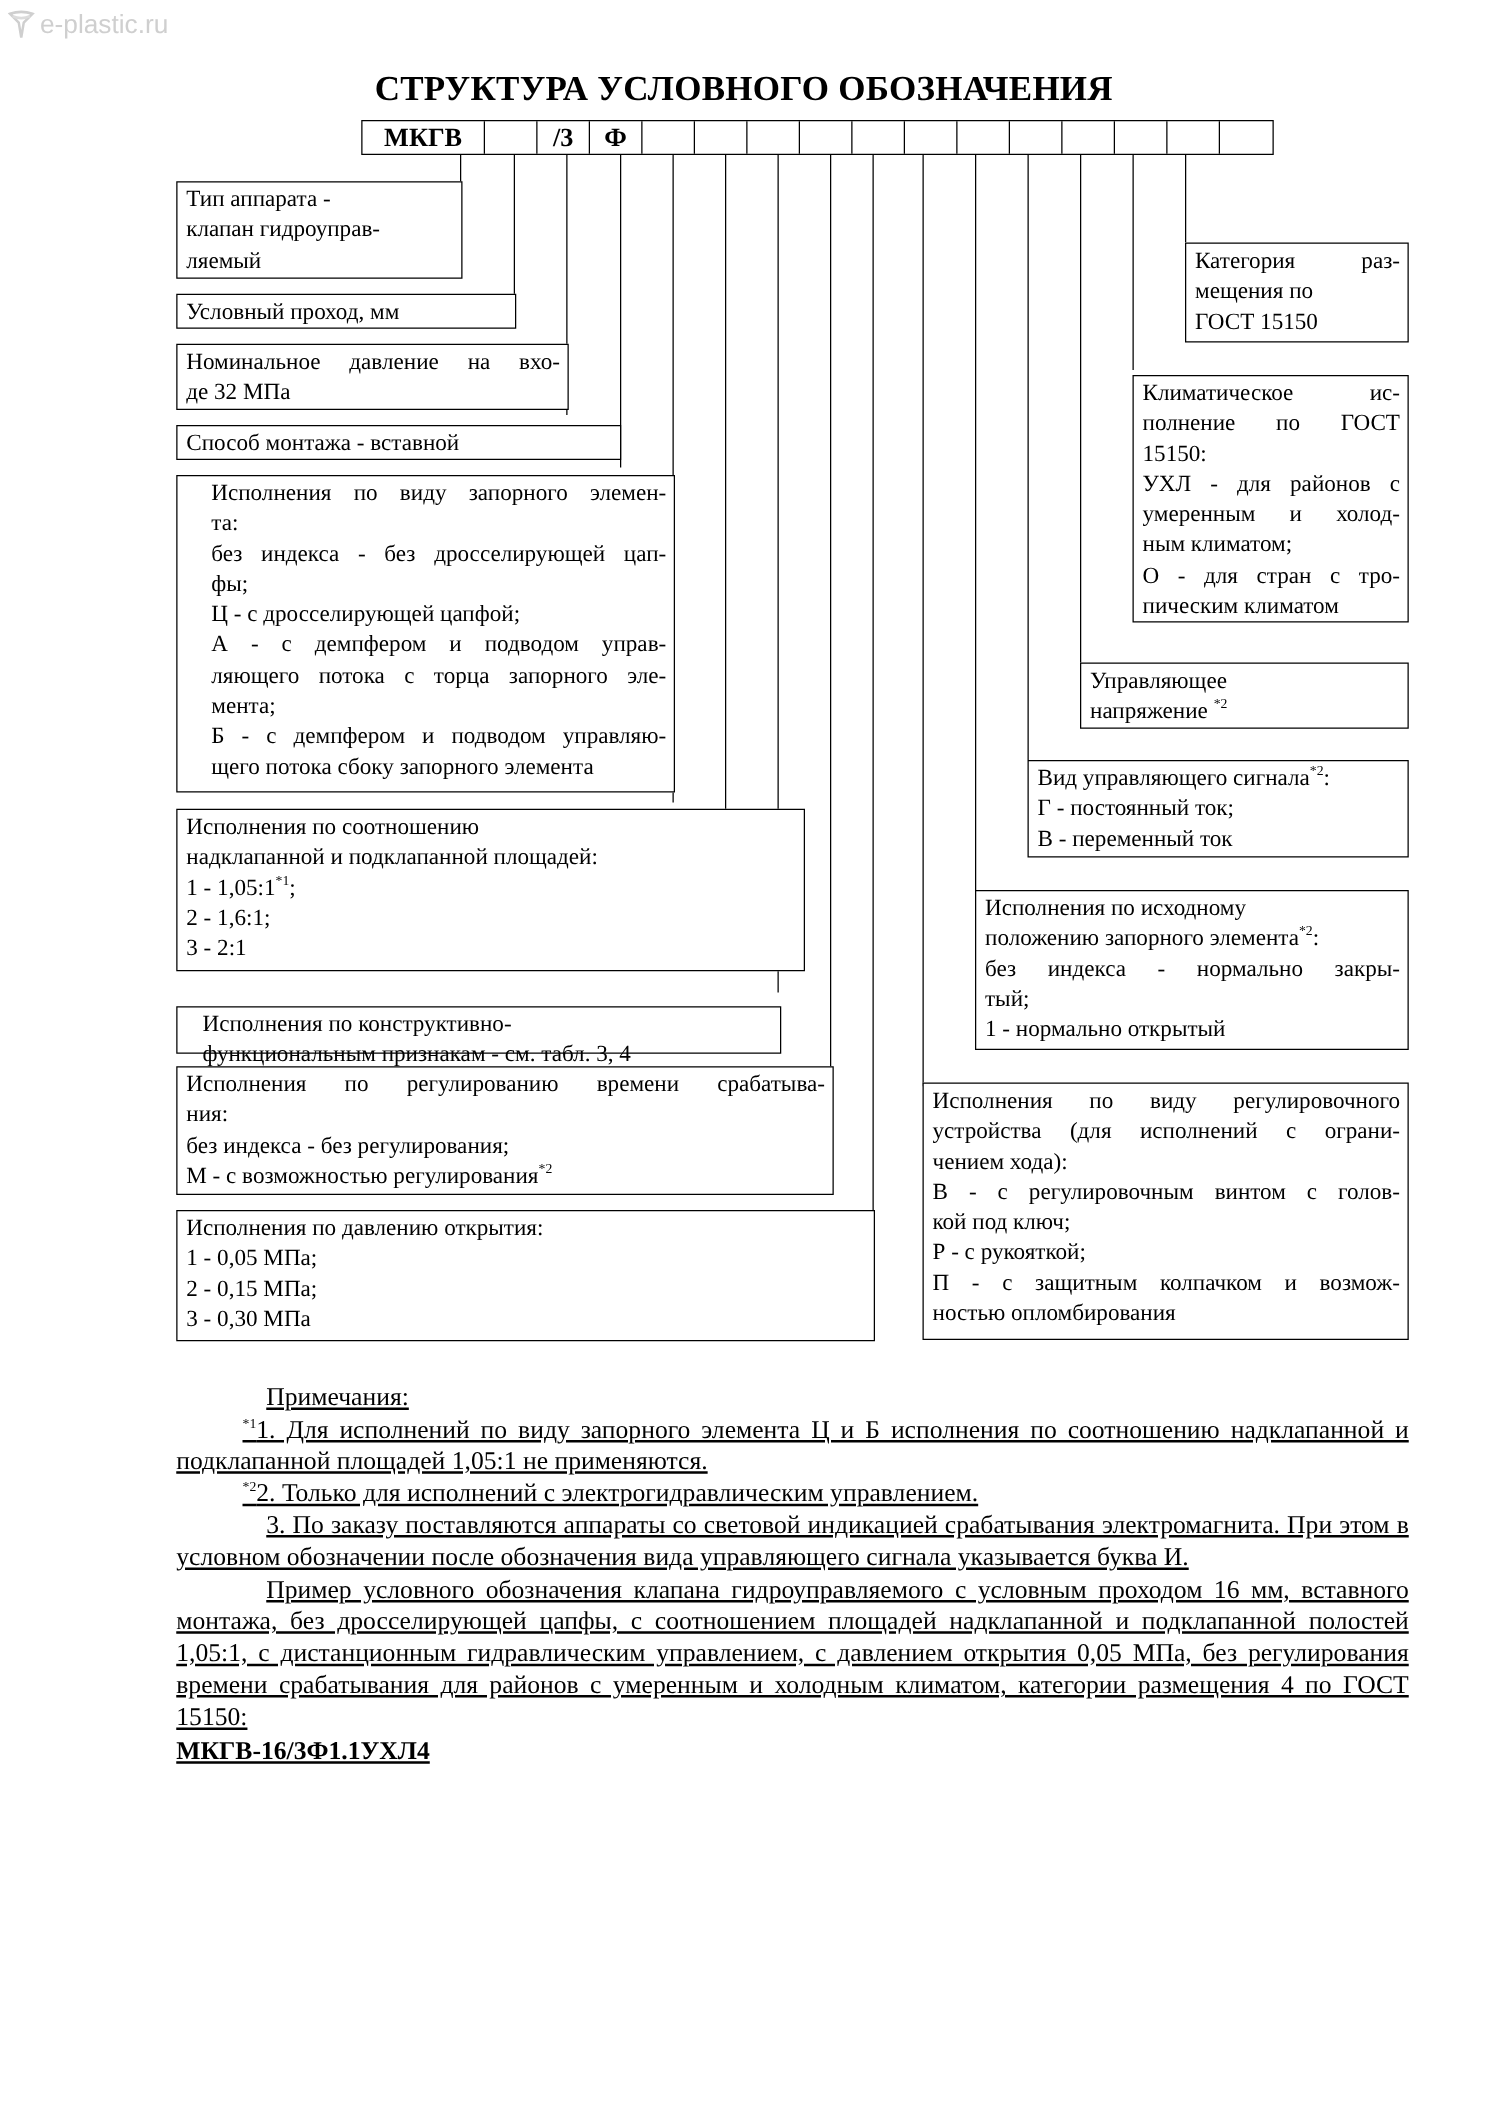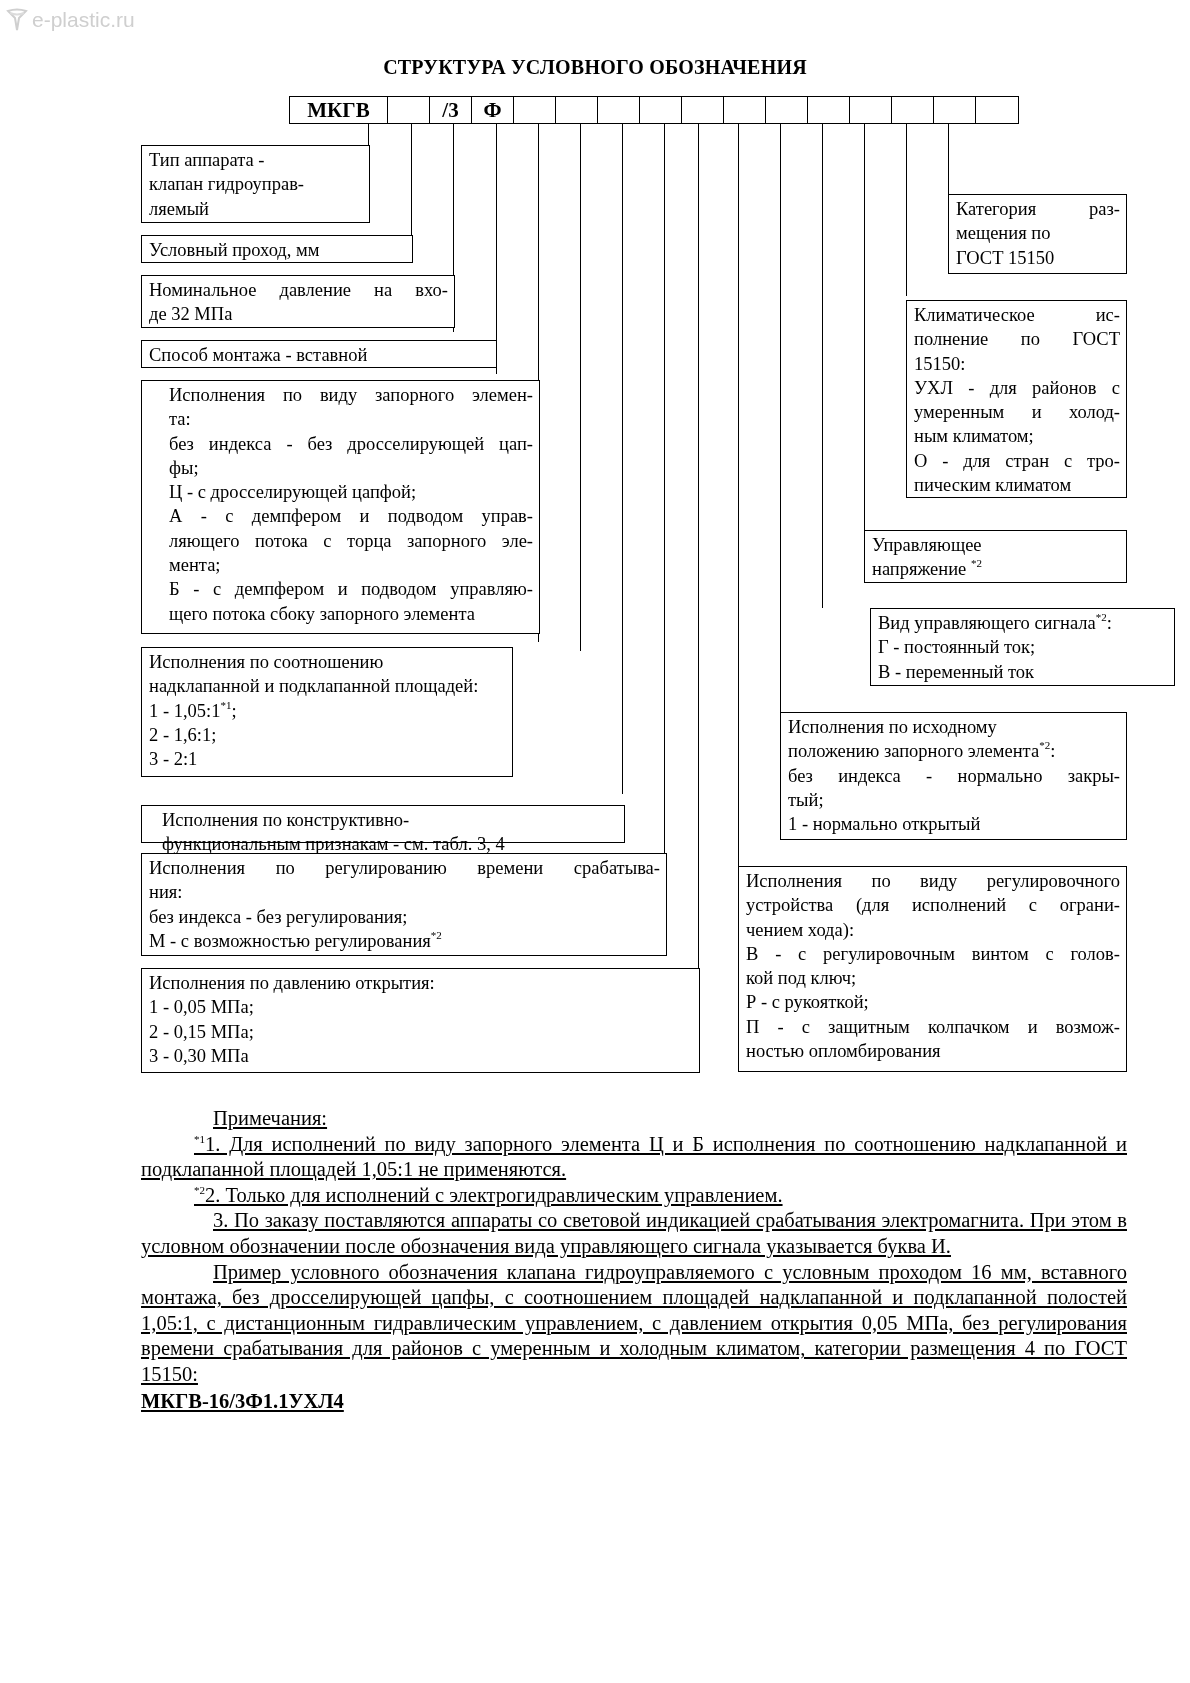--- a/index.html
+++ b/index.html
@@ -7,21 +7,21 @@
     width: 1190px; height: 1683px; position: relative; overflow: hidden;
     font-family: "Liberation Serif", "DejaVu Serif", serif; color: #000;
   }
   .watermark {
     position: absolute; left: 6px; top: 8px; display: flex; align-items: center;
     color: #cfcfcf; font-family: "Liberation Sans", "DejaVu Sans", sans-serif; font-size: 21px;
   }
   .watermark svg { margin-right: 4px; }
   .title {
     position: absolute; left: 0; width: 1190px; top: 56px; text-align: center;
-    font-weight: bold; font-size: 20px; letter-spacing: 0.2px;
+    font-weight: bold; font-size: 28px; letter-spacing: 0.2px;
   }
   .code-row {
     position: absolute; left: 289px; top: 96px; height: 28px; display: flex;
     border: 1.5px solid #000; box-sizing: border-box;
   }
   .code-cell {
     height: 100%; border-right: 1.5px solid #000; box-sizing: border-box;
     display: flex; align-items: center; justify-content: center;
     font-weight: bold; font-size: 21px; line-height: 1;
   }
@@ -117,21 +117,21 @@
   <span class="ln j">без индекса - без дросселирующей цап-</span>
   <span class="ln">фы;</span>
   <span class="ln">Ц - с дросселирующей цапфой;</span>
   <span class="ln j">А - с демпфером и подводом управ-</span>
   <span class="ln j">ляющего потока с торца запорного эле-</span>
   <span class="ln">мента;</span>
   <span class="ln j">Б - с демпфером и подводом управляю-</span>
   <span class="ln">щего потока сбоку запорного элемента</span>
 </div>
 
-<div class="box" style="left:141px; top:647px; width:372px; height:130px;">
+<div class="box" style="left:141px; top:647px; width:503px; height:130px;">
   <span class="ln">Исполнения по соотношению</span>
   <span class="ln">надклапанной и подклапанной площадей:</span>
   <span class="ln"><span>1 - 1,05:1</span><sup>*1</sup><span>;</span></span>
   <span class="ln">2 - 1,6:1;</span>
   <span class="ln">3 - 2:1</span>
 </div>
 
 <div class="box" style="left:141px; top:805px; width:484px; height:38px;padding-left:20px;">
   <span class="ln">Исполнения по конструктивно-</span>
   <span class="ln">функциональным признакам - см. табл. 3, 4</span>
@@ -166,21 +166,21 @@
   <span class="ln">ным климатом;</span>
   <span class="ln j">О - для стран с тро-</span>
   <span class="ln">пическим климатом</span>
 </div>
 
 <div class="box" style="left:864px; top:530px; width:263px; height:53px;">
   <span class="ln">Управляющее</span>
   <span class="ln"><span>напряжение </span><sup>*2</sup></span>
 </div>
 
-<div class="box" style="left:822px; top:608px; width:305px; height:78px;margin-left:48px;">
+<div class="box" style="left:822px; top:608px; width:305px; height:78px;">
   <span class="ln"><span>Вид управляющего сигнала</span><sup>*2</sup><span>:</span></span>
   <span class="ln">Г - постоянный ток;</span>
   <span class="ln">В - переменный ток</span>
 </div>
 
 <div class="box" style="left:780px; top:712px; width:347px; height:128px;">
   <span class="ln">Исполнения по исходному</span>
   <span class="ln"><span>положению запорного элемента</span><sup>*2</sup><span>:</span></span>
   <span class="ln j">без индекса - нормально закры-</span>
   <span class="ln">тый;</span>

